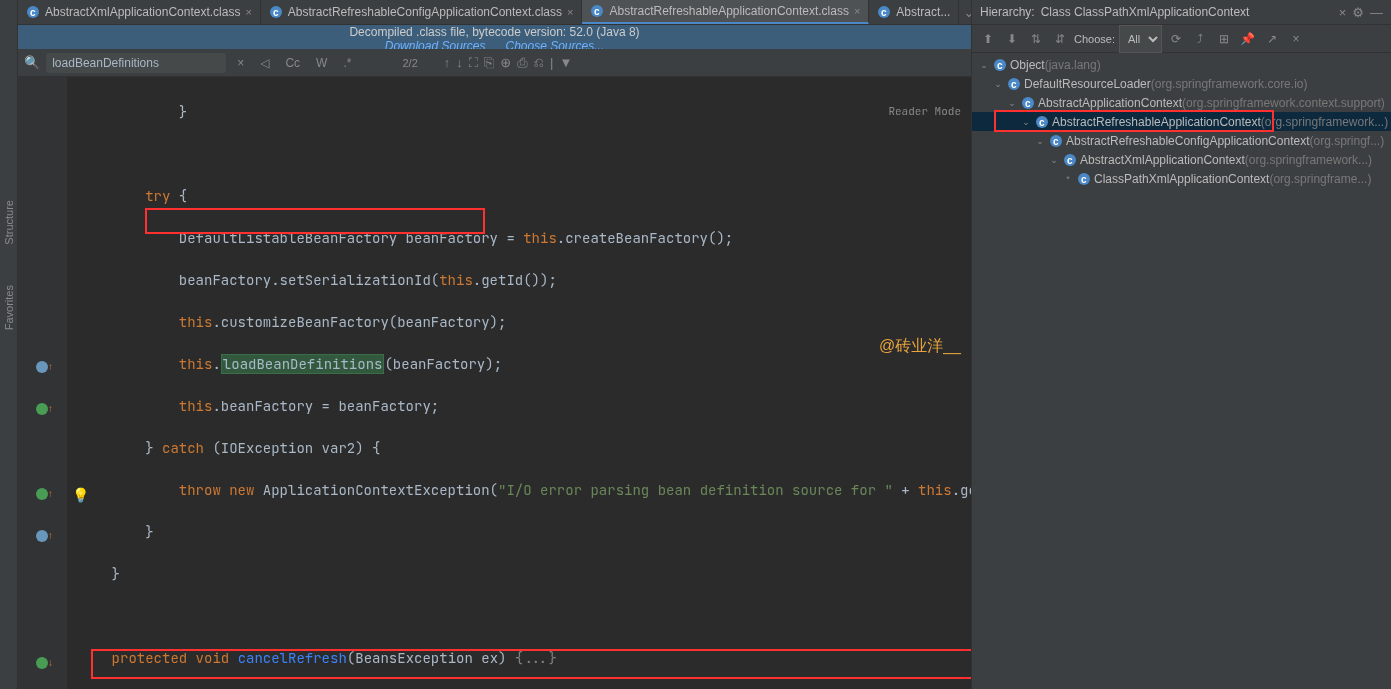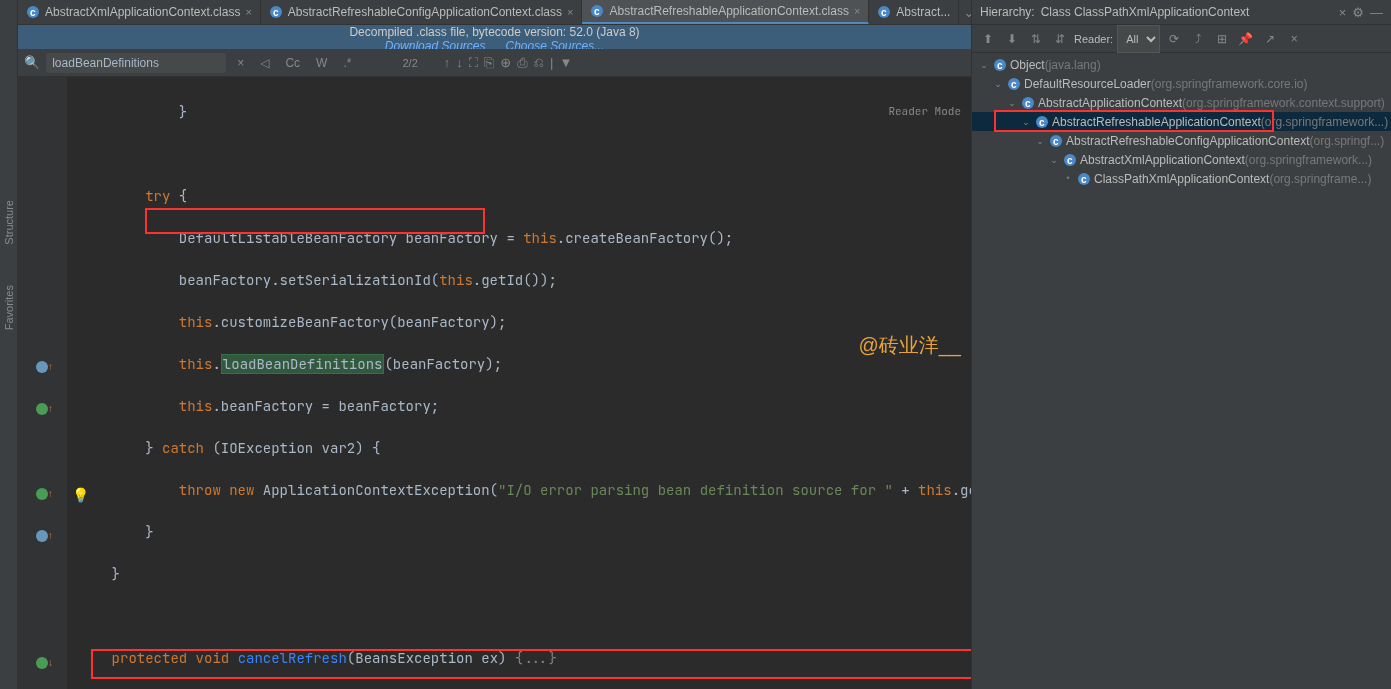--- a/index.html
+++ b/index.html
@@ -139,21 +139,21 @@
   height: 30px;
   left: 23px;
   top: 572px;
   pointer-events: none;
 }
 .watermark {
   position: absolute;
   right: 10px;
   top: 258px;
   color: #e8a33d;
-  font-size: 20px;
+  font-size: 16px;
   font-family: "Microsoft YaHei", sans-serif;
 }
 .reader-mode {
   position: absolute;
   right: 10px;
   top: 24px;
   color: #888;
   font-size: 11px;
   cursor: pointer;
 }
@@ -368,21 +368,21 @@
       <span class="rtitle">Class ClassPathXmlApplicationContext</span>
       <span class="ricon">×</span>
       <span class="ricon">⚙</span>
       <span class="ricon">—</span>
     </div>
     <div class="rp-toolbar">
       <span class="tbtn">⬆</span>
       <span class="tbtn">⬇</span>
       <span class="tbtn">⇅</span>
       <span class="tbtn">⇵</span>
-      <span class="scope">Reader:</span>
+      <span class="scope">Choose:</span>
       <select><option>All</option></select>
       <span class="tbtn">⟳</span>
       <span class="tbtn">⤴</span>
       <span class="tbtn">⊞</span>
       <span class="tbtn">📌</span>
       <span class="tbtn">↗</span>
       <span class="tbtn">×</span>
     </div>
     <div class="tree" id="htree">
         <div class="tree-row" style="position: relative;">

